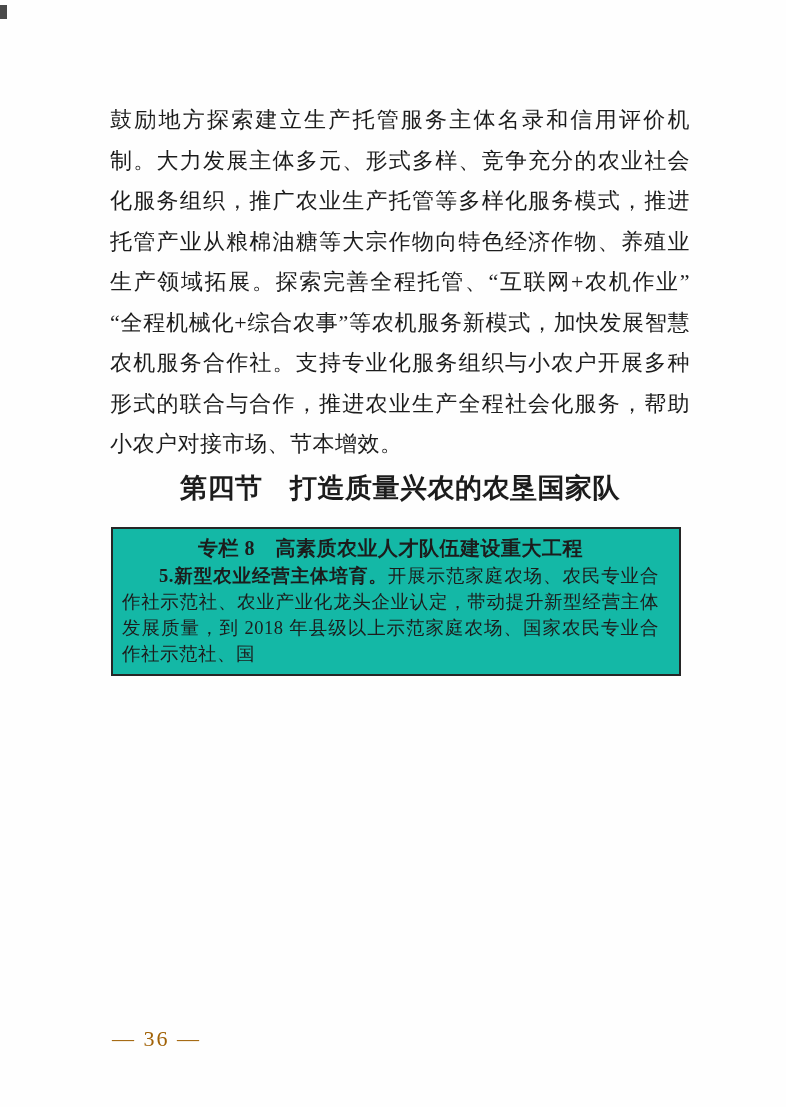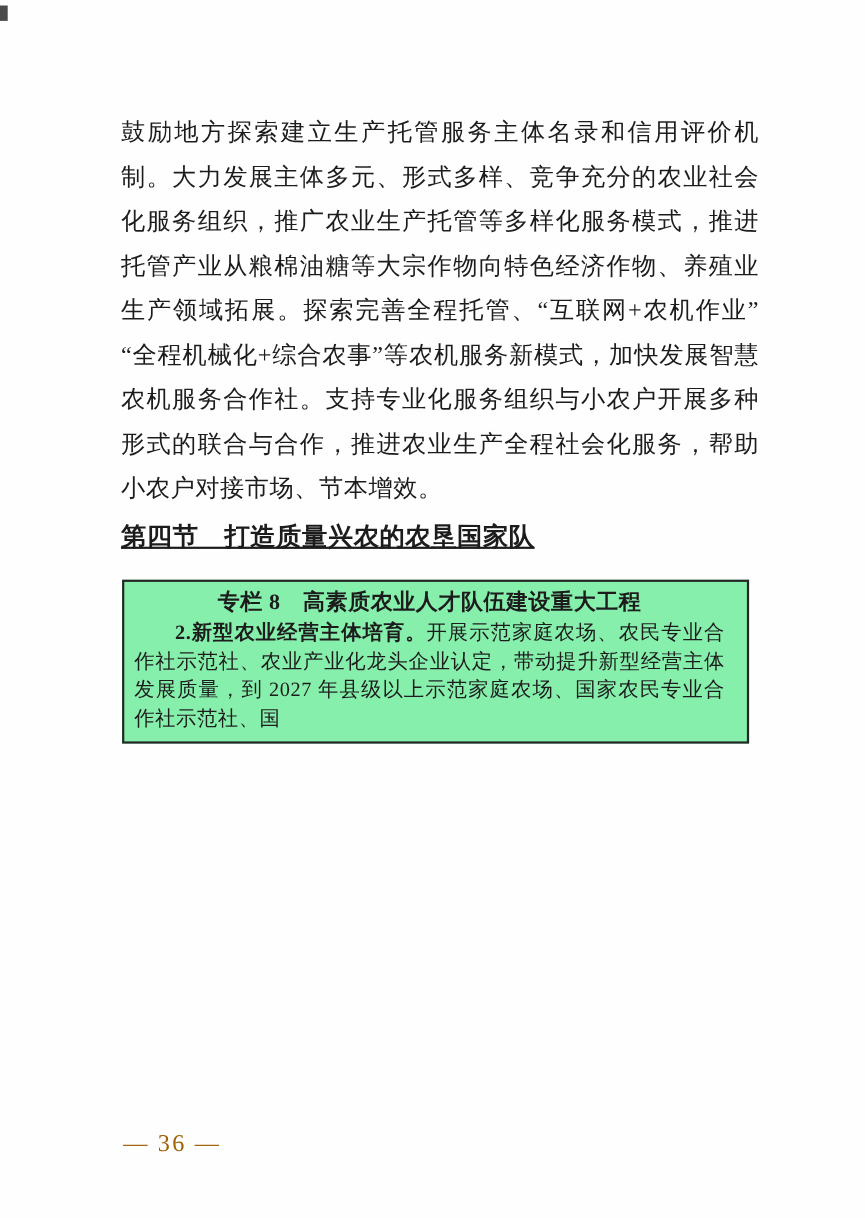--- a/index.html
+++ b/index.html
@@ -28,35 +28,34 @@
   }
   .para {
     font-size: 22px;
     line-height: 40.5px;
     text-align: justify;
     text-justify: inter-ideograph;
     letter-spacing: 0.5px;
   }
   .para.indent { text-indent: 2em; }
   .heading {
-    font-size: 23px;
+    font-size: 27px;
     font-weight: bold;
-    text-align: left;
+    text-align: center;
     line-height: 42px;
     margin: 2px 0 1px 0;
     letter-spacing: 0.5px;
-    text-decoration: underline;
   }
   .callout-box {
     margin-top: 18px;
     margin-left: 1px;
     width: 570px;
     border: 2px solid #262626;
     padding: 5px 20px 7px 9px;
-    background: #86efac;
+    background: #14b8a6;
   }
   .box-title {
     font-size: 20px;
     font-weight: bold;
     text-align: center;
     line-height: 29px;
     letter-spacing: 0.5px;
   }
   .box-body {
     font-size: 18.5px;
@@ -85,21 +84,21 @@
 
   <div class="content">
 
     <p class="para">鼓励地方探索建立生产托管服务主体名录和信用评价机制。大力发展主体多元、形式多样、竞争充分的农业社会化服务组织，推广农业生产托管等多样化服务模式，推进托管产业从粮棉油糖等大宗作物向特色经济作物、养殖业生产领域拓展。探索完善全程托管、“互联网+农机作业”“全程机械化+综合农事”等农机服务新模式，加快发展智慧农机服务合作社。支持专业化服务组织与小农户开展多种形式的联合与合作，推进农业生产全程社会化服务，帮助小农户对接市场、节本增效。</p>
 
     <h2 class="heading">第四节　打造质量兴农的农垦国家队</h2>
 
 
     <div class="callout-box">
       <div class="box-title">专栏 8　高素质农业人才队伍建设重大工程</div>
-      <p class="box-body"><strong>2.新型农业经营主体培育。</strong><span>开展示范家庭农场、农民专业合作社示范社、农业产业化龙头企业认定，带动提升新型经营主体发展质量，到 2027 年县级以上示范家庭农场、国家农民专业合作社示范社、国</span></p>
+      <p class="box-body"><strong>5.新型农业经营主体培育。</strong><span>开展示范家庭农场、农民专业合作社示范社、农业产业化龙头企业认定，带动提升新型经营主体发展质量，到 2018 年县级以上示范家庭农场、国家农民专业合作社示范社、国</span></p>
     </div>
 
   </div>
 
   <div class="footer">
     <span>— 36 —</span>
   </div>
 
 </div>
 

